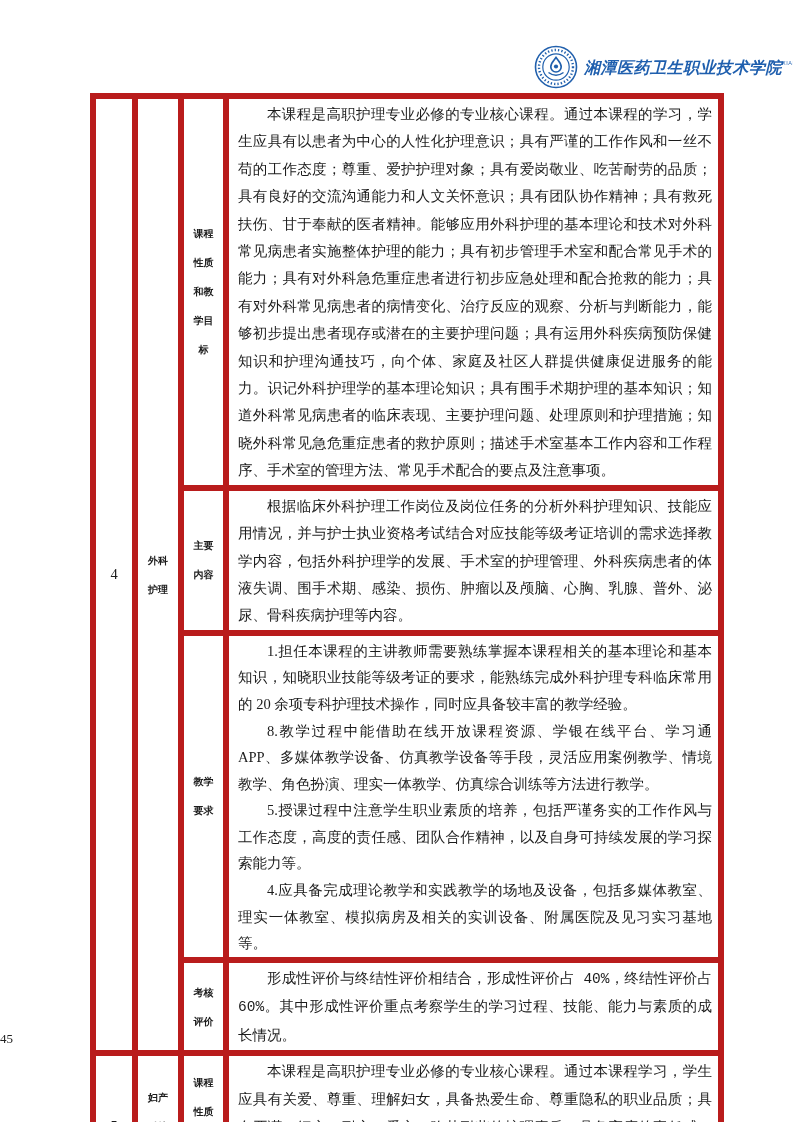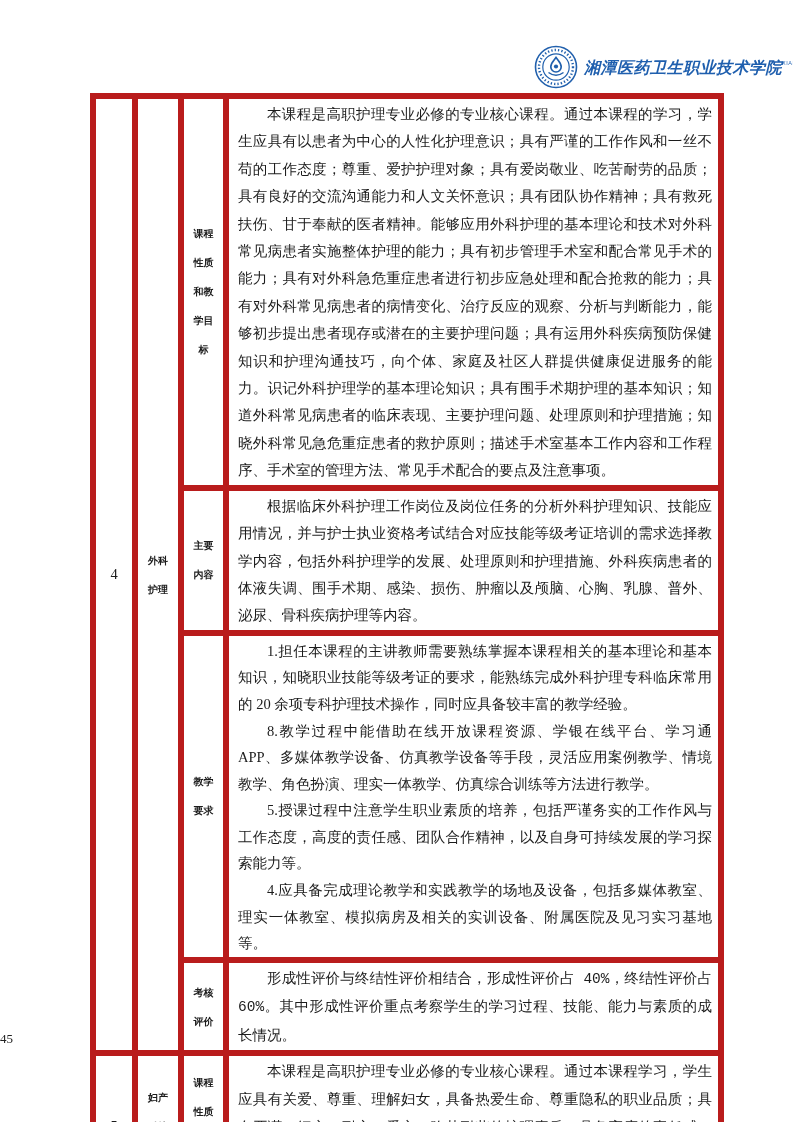--- a/index.html
+++ b/index.html
@@ -115,21 +115,21 @@
 标</td>
     <td class="content h-s0">
       <p>本课程是高职护理专业必修的专业核心课程。通过本课程的学习，学生应具有以患者为中心的人性化护理意识；具有严谨的工作作风和一丝不苟的工作态度；尊重、爱护护理对象；具有爱岗敬业、吃苦耐劳的品质；具有良好的交流沟通能力和人文关怀意识；具有团队协作精神；具有救死扶伤、甘于奉献的医者精神。能够应用外科护理的基本理论和技术对外科常见病患者实施整体护理的能力；具有初步管理手术室和配合常见手术的能力；具有对外科急危重症患者进行初步应急处理和配合抢救的能力；具有对外科常见病患者的病情变化、治疗反应的观察、分析与判断能力，能够初步提出患者现存或潜在的主要护理问题；具有运用外科疾病预防保健知识和护理沟通技巧，向个体、家庭及社区人群提供健康促进服务的能力。识记外科护理学的基本理论知识；具有围手术期护理的基本知识；知道外科常见病患者的临床表现、主要护理问题、处理原则和护理措施；知晓外科常见急危重症患者的救护原则；描述手术室基本工作内容和工作程序、手术室的管理方法、常见手术配合的要点及注意事项。</p>
     </td>
   </tr>
 
   <tr>
     <td class="label h-s1">主要
 内容</td>
     <td class="content h-s1">
-      <p>根据临床外科护理工作岗位及岗位任务的分析外科护理知识、技能应用情况，并与护士执业资格考试结合对应技能等级考证培训的需求选择教学内容，包括外科护理学的发展、处理原则和护理措施、外科疾病患者的体液失调、围手术期、感染、损伤、肿瘤以及颅脑、心胸、乳腺、普外、泌尿、骨科疾病护理等内容。</p>
+      <p>根据临床外科护理工作岗位及岗位任务的分析外科护理知识、技能应用情况，并与护士执业资格考试结合对应技能等级考证培训的需求选择教学内容，包括外科护理学的发展、手术室的护理管理、外科疾病患者的体液失调、围手术期、感染、损伤、肿瘤以及颅脑、心胸、乳腺、普外、泌尿、骨科疾病护理等内容。</p>
     </td>
   </tr>
 
   <tr>
     <td class="label h-s2">教学
 要求</td>
     <td class="content h-s2">
       <p>1.担任本课程的主讲教师需要熟练掌握本课程相关的基本理论和基本知识，知晓职业技能等级考证的要求，能熟练完成外科护理专科临床常用的 20 余项专科护理技术操作，同时应具备较丰富的教学经验。</p>
       <p>8.教学过程中能借助在线开放课程资源、学银在线平台、学习通 APP、多媒体教学设备、仿真教学设备等手段，灵活应用案例教学、情境教学、角色扮演、理实一体教学、仿真综合训练等方法进行教学。</p>
       <p>5.授课过程中注意学生职业素质的培养，包括严谨务实的工作作风与工作态度，高度的责任感、团队合作精神，以及自身可持续发展的学习探索能力等。</p>

